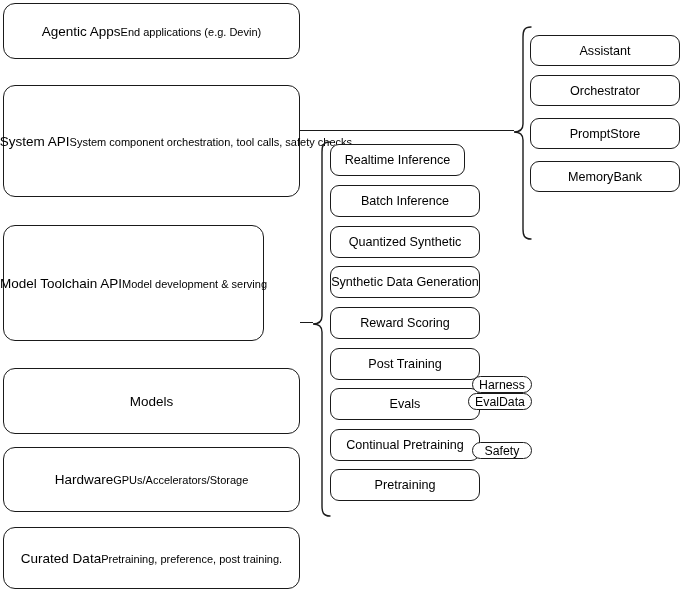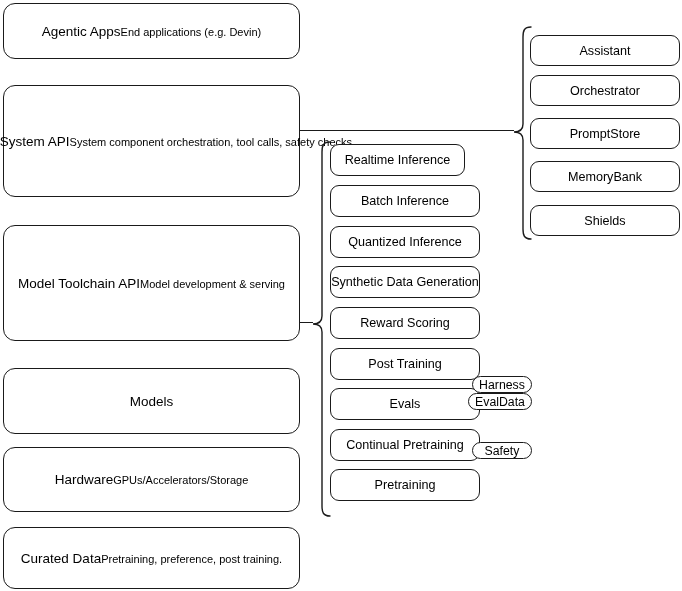--- a/index.html
+++ b/index.html
@@ -89,21 +89,21 @@
   <div class="box" style="left:3px; top:3px; width:297px; height:56px;">
     <div class="title">Agentic Apps</div>
     <div class="subtitle">End applications (e.g. Devin)</div>
   </div>
 
   <div class="box" style="left:3px; top:85px; width:297px; height:112px;">
     <div class="title">Agentic System API</div>
     <div class="subtitle">System component orchestration, tool calls, safety checks</div>
   </div>
 
-  <div class="box" style="left:3px; top:225px; width:297px; height:116px;">
+  <div class="box" style="left:3px; top:225px; width:261px; height:116px;">
     <div class="title">Model Toolchain API</div>
     <div class="subtitle">Model development &amp; serving</div>
   </div>
 
   <div class="box" style="left:3px; top:368px; width:297px; height:66px;">
     <div class="title">Models</div>
   </div>
 
   <div class="box" style="left:3px; top:447px; width:297px; height:65px;">
     <div class="title">Hardware</div>
@@ -131,21 +131,21 @@
     </svg>
   </div>
 
   <div class="stack-box" style="left:330px; top:144px; width:135px; height:32px;">
     <span>Realtime Inference</span>
   </div>
   <div class="stack-box" style="left:330px; top:185px; width:150px; height:32px;">
     <span>Batch Inference</span>
   </div>
   <div class="stack-box" style="left:330px; top:226px; width:150px; height:32px;">
-    <span>Quantized Inference</span>
+    <span>Quantized Synthetic</span>
   </div>
   <div class="stack-box" style="left:330px; top:266px; width:150px; height:32px;">
     <span>Synthetic Data Generation</span>
   </div>
   <div class="stack-box" style="left:330px; top:307px; width:150px; height:32px;">
     <span>Reward Scoring</span>
   </div>
   <div class="stack-box" style="left:330px; top:348px; width:150px; height:32px;">
     <span>Post Training</span>
   </div>
@@ -174,17 +174,14 @@
   </div>
   <div class="stack-box" style="left:530px; top:75px; width:150px; height:31px;">
     <span>Orchestrator</span>
   </div>
   <div class="stack-box" style="left:530px; top:118px; width:150px; height:31px;">
     <span>PromptStore</span>
   </div>
   <div class="stack-box" style="left:530px; top:161px; width:150px; height:31px;">
     <span>MemoryBank</span>
   </div>
-  <div class="stack-box" style="left:530px; top:205px; width:150px; height:31px;">
-    <span>Shields</span>
-  </div>
 
 </div>
 
 </body></html>

